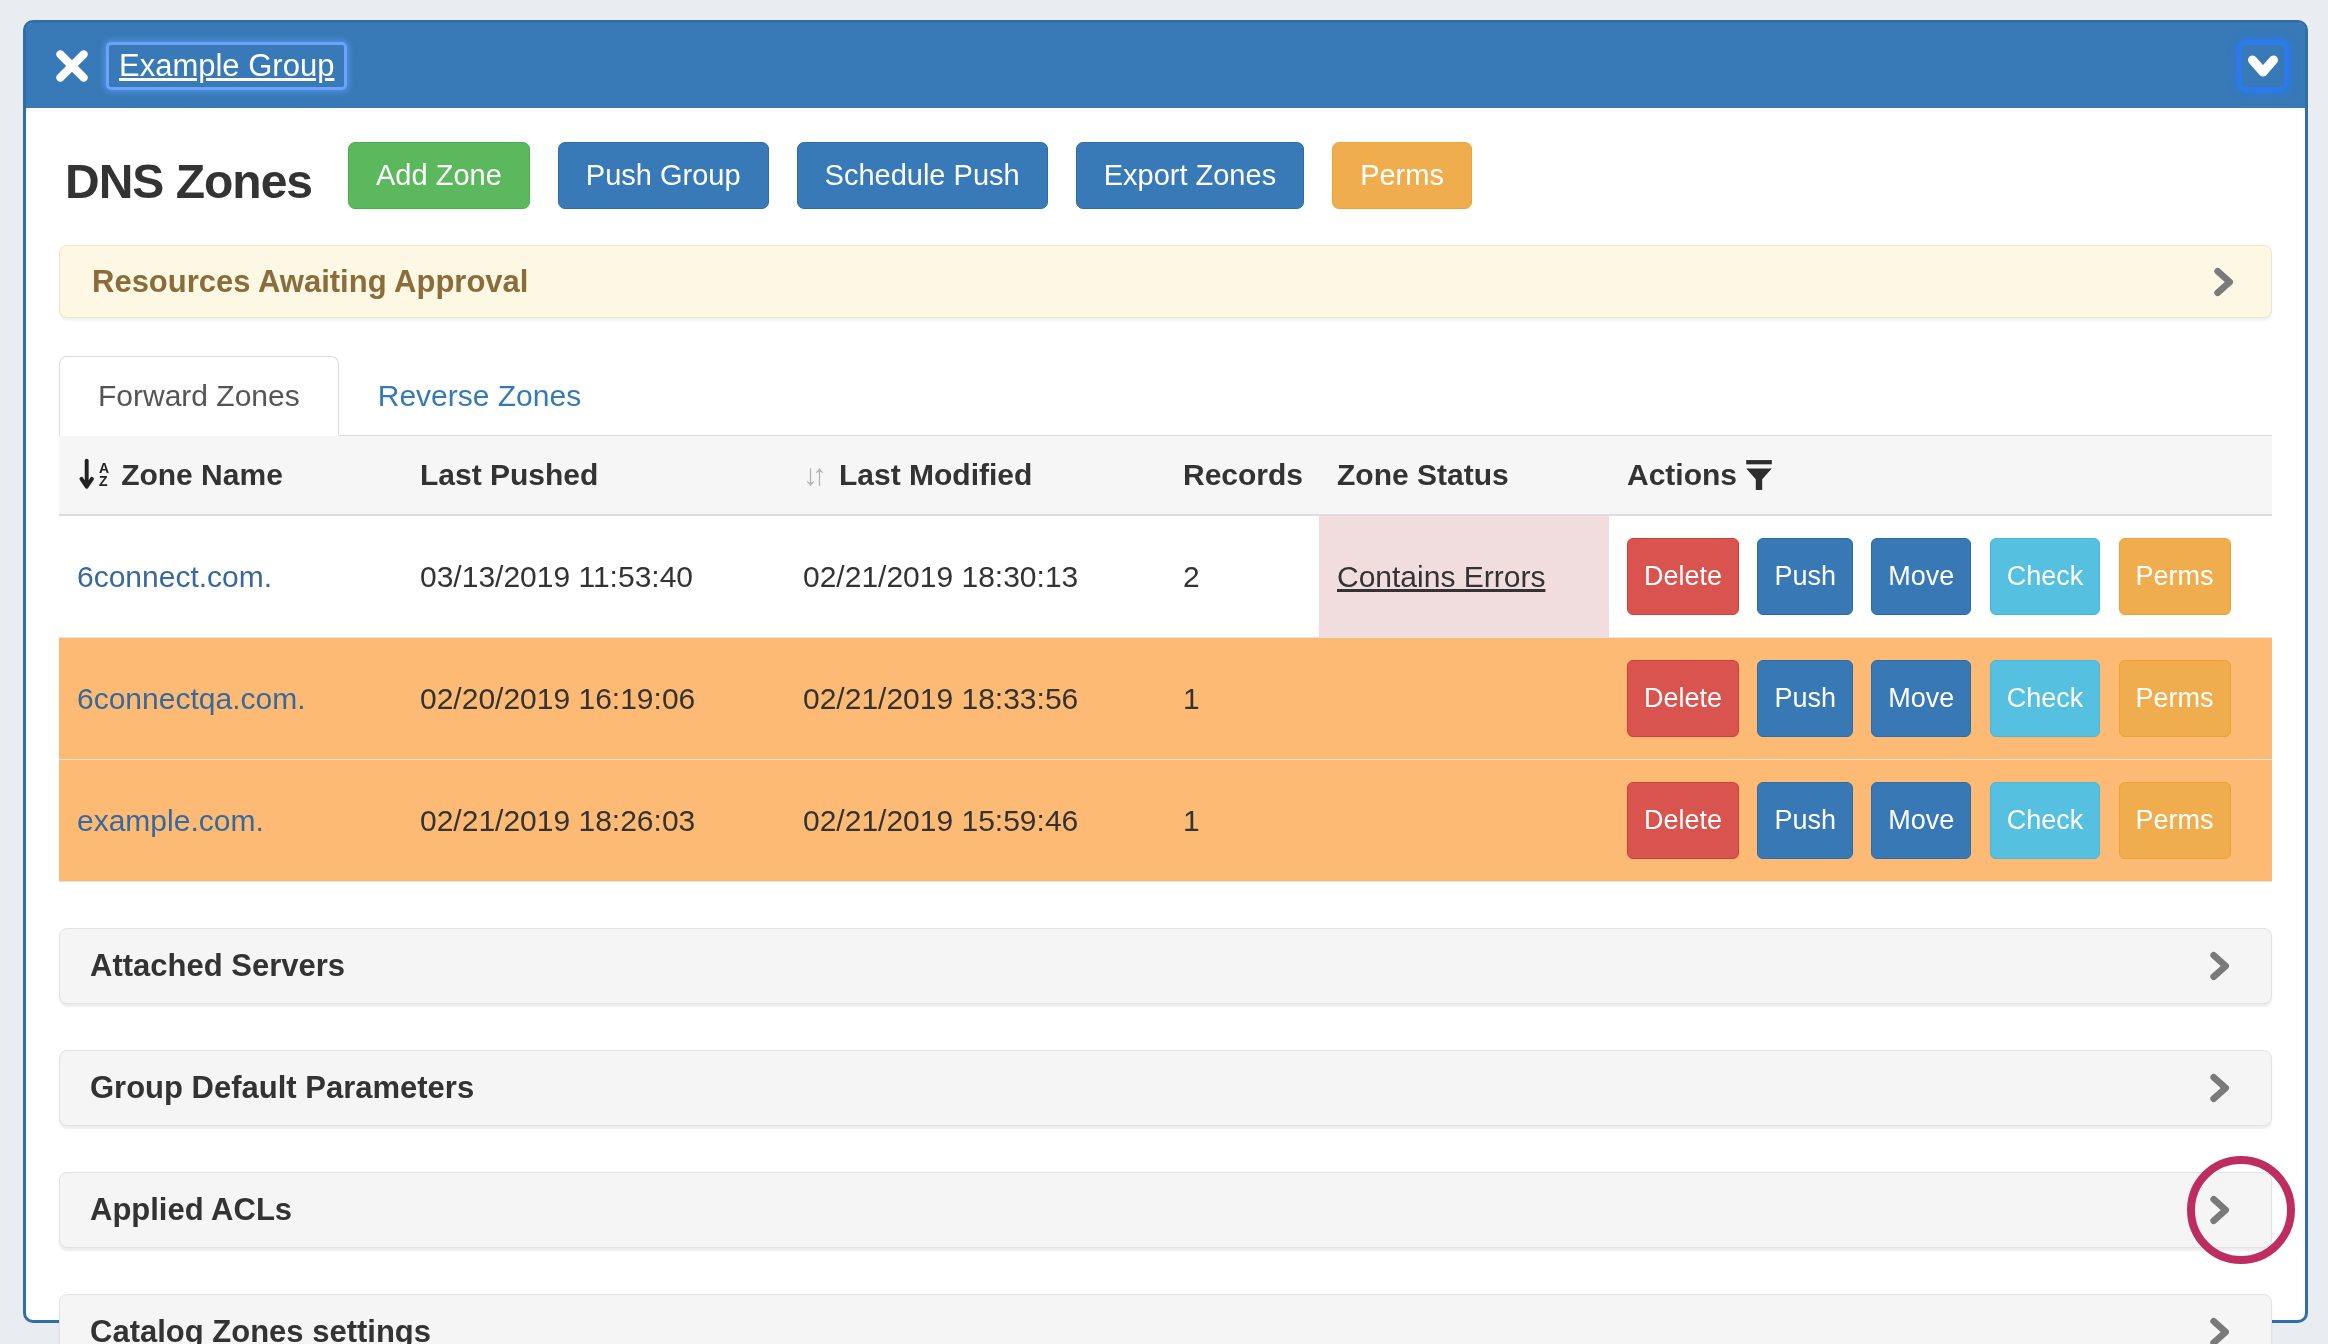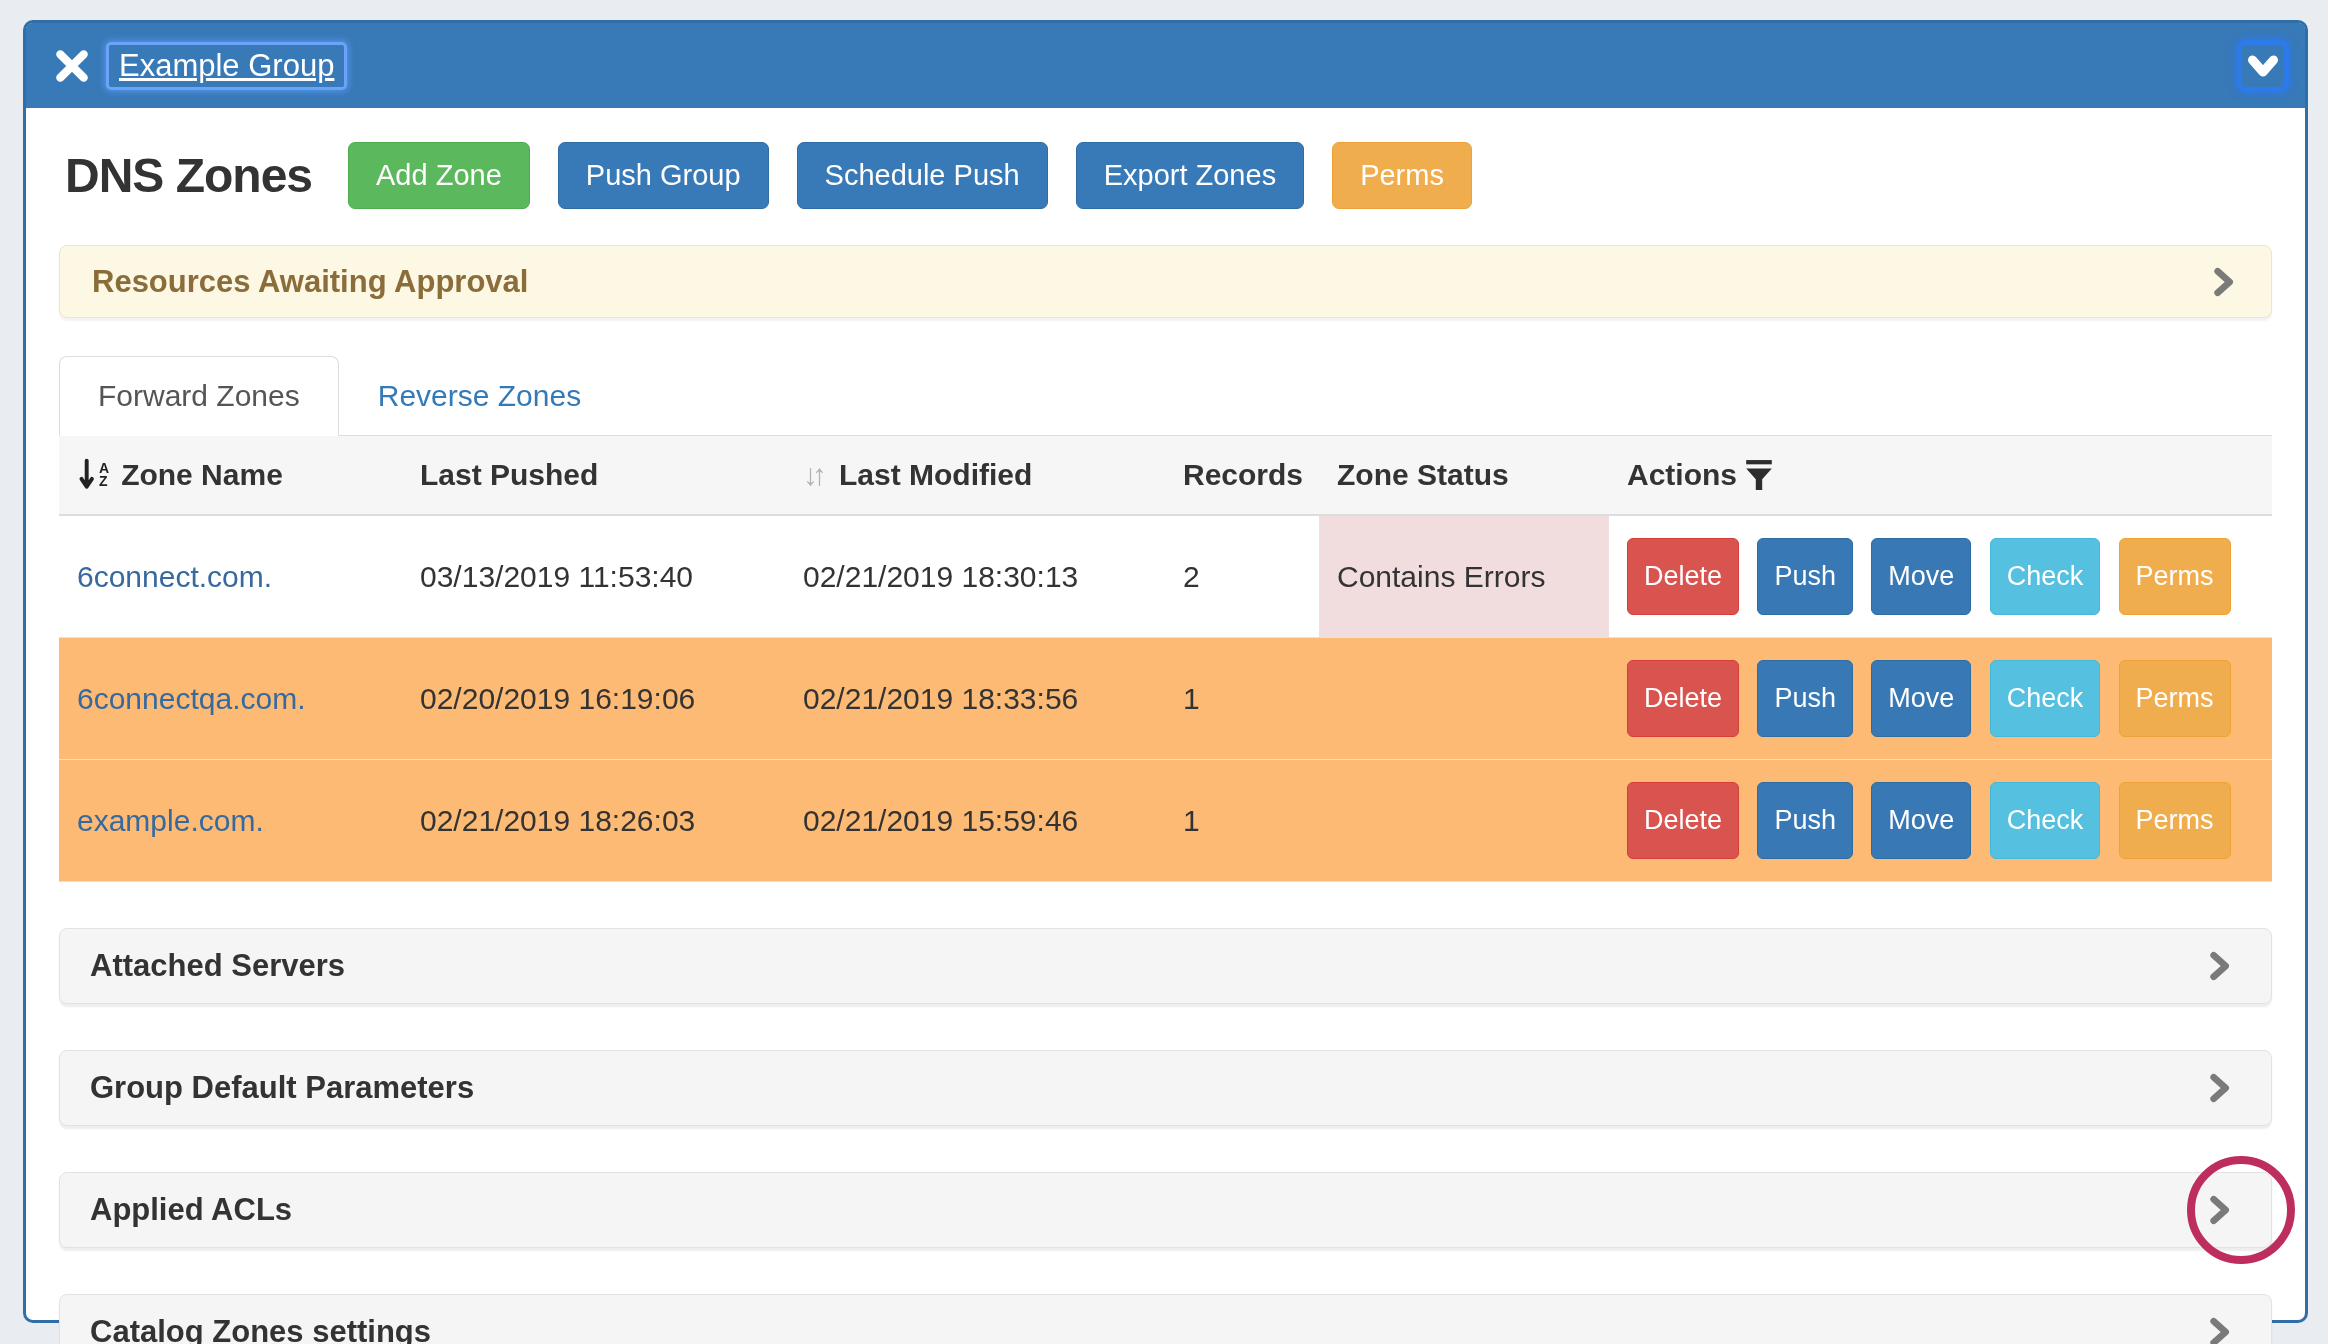--- a/index.html
+++ b/index.html
@@ -41,21 +41,21 @@
     position:absolute; right:16px; top:50%; transform:translateY(-50%);
     width:52px; height:52px;
     display:flex; align-items:center; justify-content:center;
     border:5px solid #2d7bea;
     border-radius:9px;
     box-shadow:0 0 7px 2px rgba(45,123,234,0.8);
     cursor:pointer;
   }
   
   .card-body { padding:28px 33px 0 33px; }
-  .title-row { display:flex; align-items:center; margin:6px 0 0 6px; }
+  .title-row { display:flex; align-items:flex-end; margin:6px 0 0 6px; }
   .page-title { font-size:48px; font-weight:bold; color:#333; margin:0 36px 0 0; letter-spacing:-1px; }
   .btn {
     display:inline-block;
     color:#ffffff; font-size:29px;
     padding:16px 27px;
     border-radius:7px;
     border:1px solid rgba(0,0,0,0.15);
     margin-right:28px;
     cursor:pointer;
     white-space:nowrap;
@@ -101,21 +101,21 @@
     border-bottom:2px solid #ddd;
     white-space:nowrap;
   }
   td {
     padding:22px 18px;
     border-bottom:1px solid #e3e3e3;
     white-space:nowrap;
     vertical-align:middle;
   }
   tr.row-gray td { background:#fdba74; }
-  td.status-error { background:#f1dddd; }
+  td.status-error { background:#f1dddd;text-decoration:underline; }
   .zone-link { color:#36699e; text-decoration:none; cursor:pointer; }
   .th-flex { display:flex; align-items:center; gap:8px; }
   .sort-az { display:inline-flex; align-items:center; margin-right:4px; }
   .az-letters { display:flex; flex-direction:column; font-size:14px; line-height:13px; font-weight:bold; color:#222; }
   .sort-updown { color:#b3b3b3; font-size:30px; letter-spacing:-6px; margin-right:10px; font-weight:bold; }
   .abtn {
     display:inline-block;
     color:#fff; font-size:27px;
     padding:22px 16px;
     border-radius:6px;

